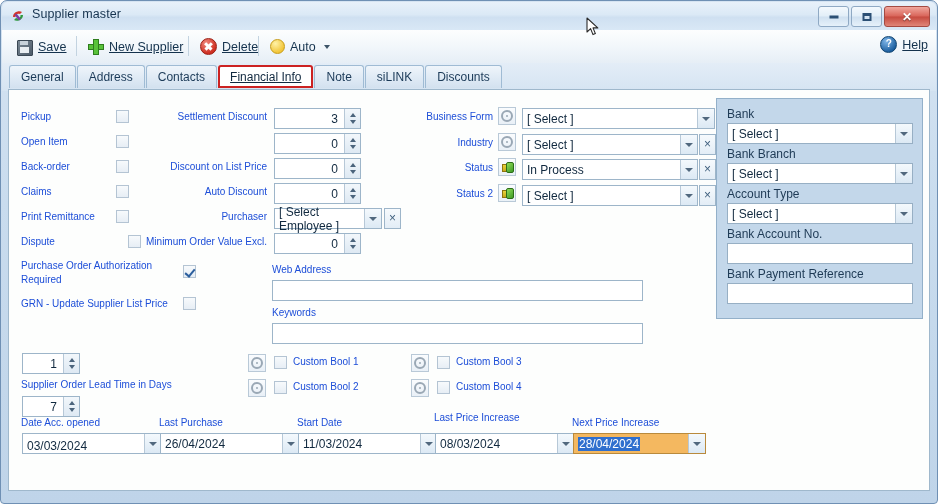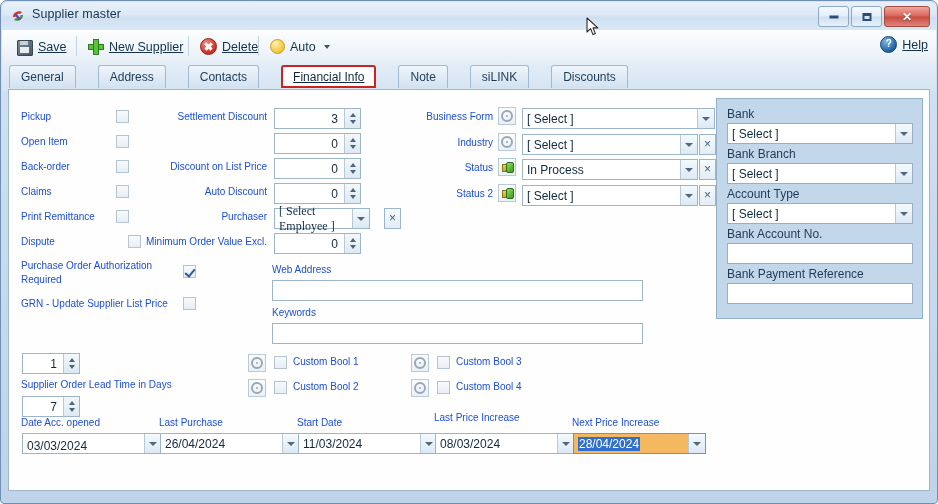--- a/index.html
+++ b/index.html
@@ -92,21 +92,21 @@
   
   .ico-help { width: 15px; height: 15px; border-radius: 50%;
     background: radial-gradient(circle at 35% 28%, #7fb6e8, #1a5d9e 75%); border:1px solid #114470;
     color:#fff; font-size:10px; font-weight:bold; text-align:center; line-height:14px; }
 
   
   .tabstrip {
     position: absolute; left: 1px; top: 62px; right: 1px; height: 28px;
     background: linear-gradient(to bottom, #e3edf7 0%, #d5e4f2 100%);
   }
-  .tabs { position: absolute; left: 7px; top: 2px; display: flex; gap: 21px; }
+  .tabs { position: absolute; left: 7px; top: 2px; display: flex; }
   .tab {
     height: 23px; padding: 0 11px;
     display: flex; align-items: center;
     font-size: 12px; color: #1b3a58;
     background: linear-gradient(to bottom, #eff5fb 0%, #dfeaf5 55%, #d3e1ef 100%);
     border: 1px solid #9fbbd4;
     border-bottom: none;
     border-radius: 3px 3px 0 0;
     margin-right: 1px;
     box-sizing: border-box;
@@ -374,21 +374,21 @@
     <span class="lbl r" style="left:118px; width:140px; top:96px;">Auto Discount</span>
     <div class="fld" style="left:265px; top:93px; width:87px;">
       <span class="val num">0</span>
       <span class="spin">
           <i class="up"></i>
           <i class="dn"></i>
         </span>
     </div>
 
     <span class="lbl r" style="left:118px; width:140px; top:121px;">Purchaser</span>
-    <div class="fld" style="left:265px; top:118px; width:96px;font-family:Liberation Serif, serif;">
+    <div class="fld" style="left:265px; top:118px; width:108px;">
       <span class="val">[ Select Employee ]</span>
       <span class="ddbtn">
           <i class="a"></i>
         </span>
     </div>
     <span class="xbtn" style="left:375px; top:118px;">×</span>
 
     <span class="lbl r" style="left:108px; width:150px; top:146px;">Minimum Order Value Excl.</span>
     <div class="fld" style="left:265px; top:143px; width:87px;">
       <span class="val num">0</span>

